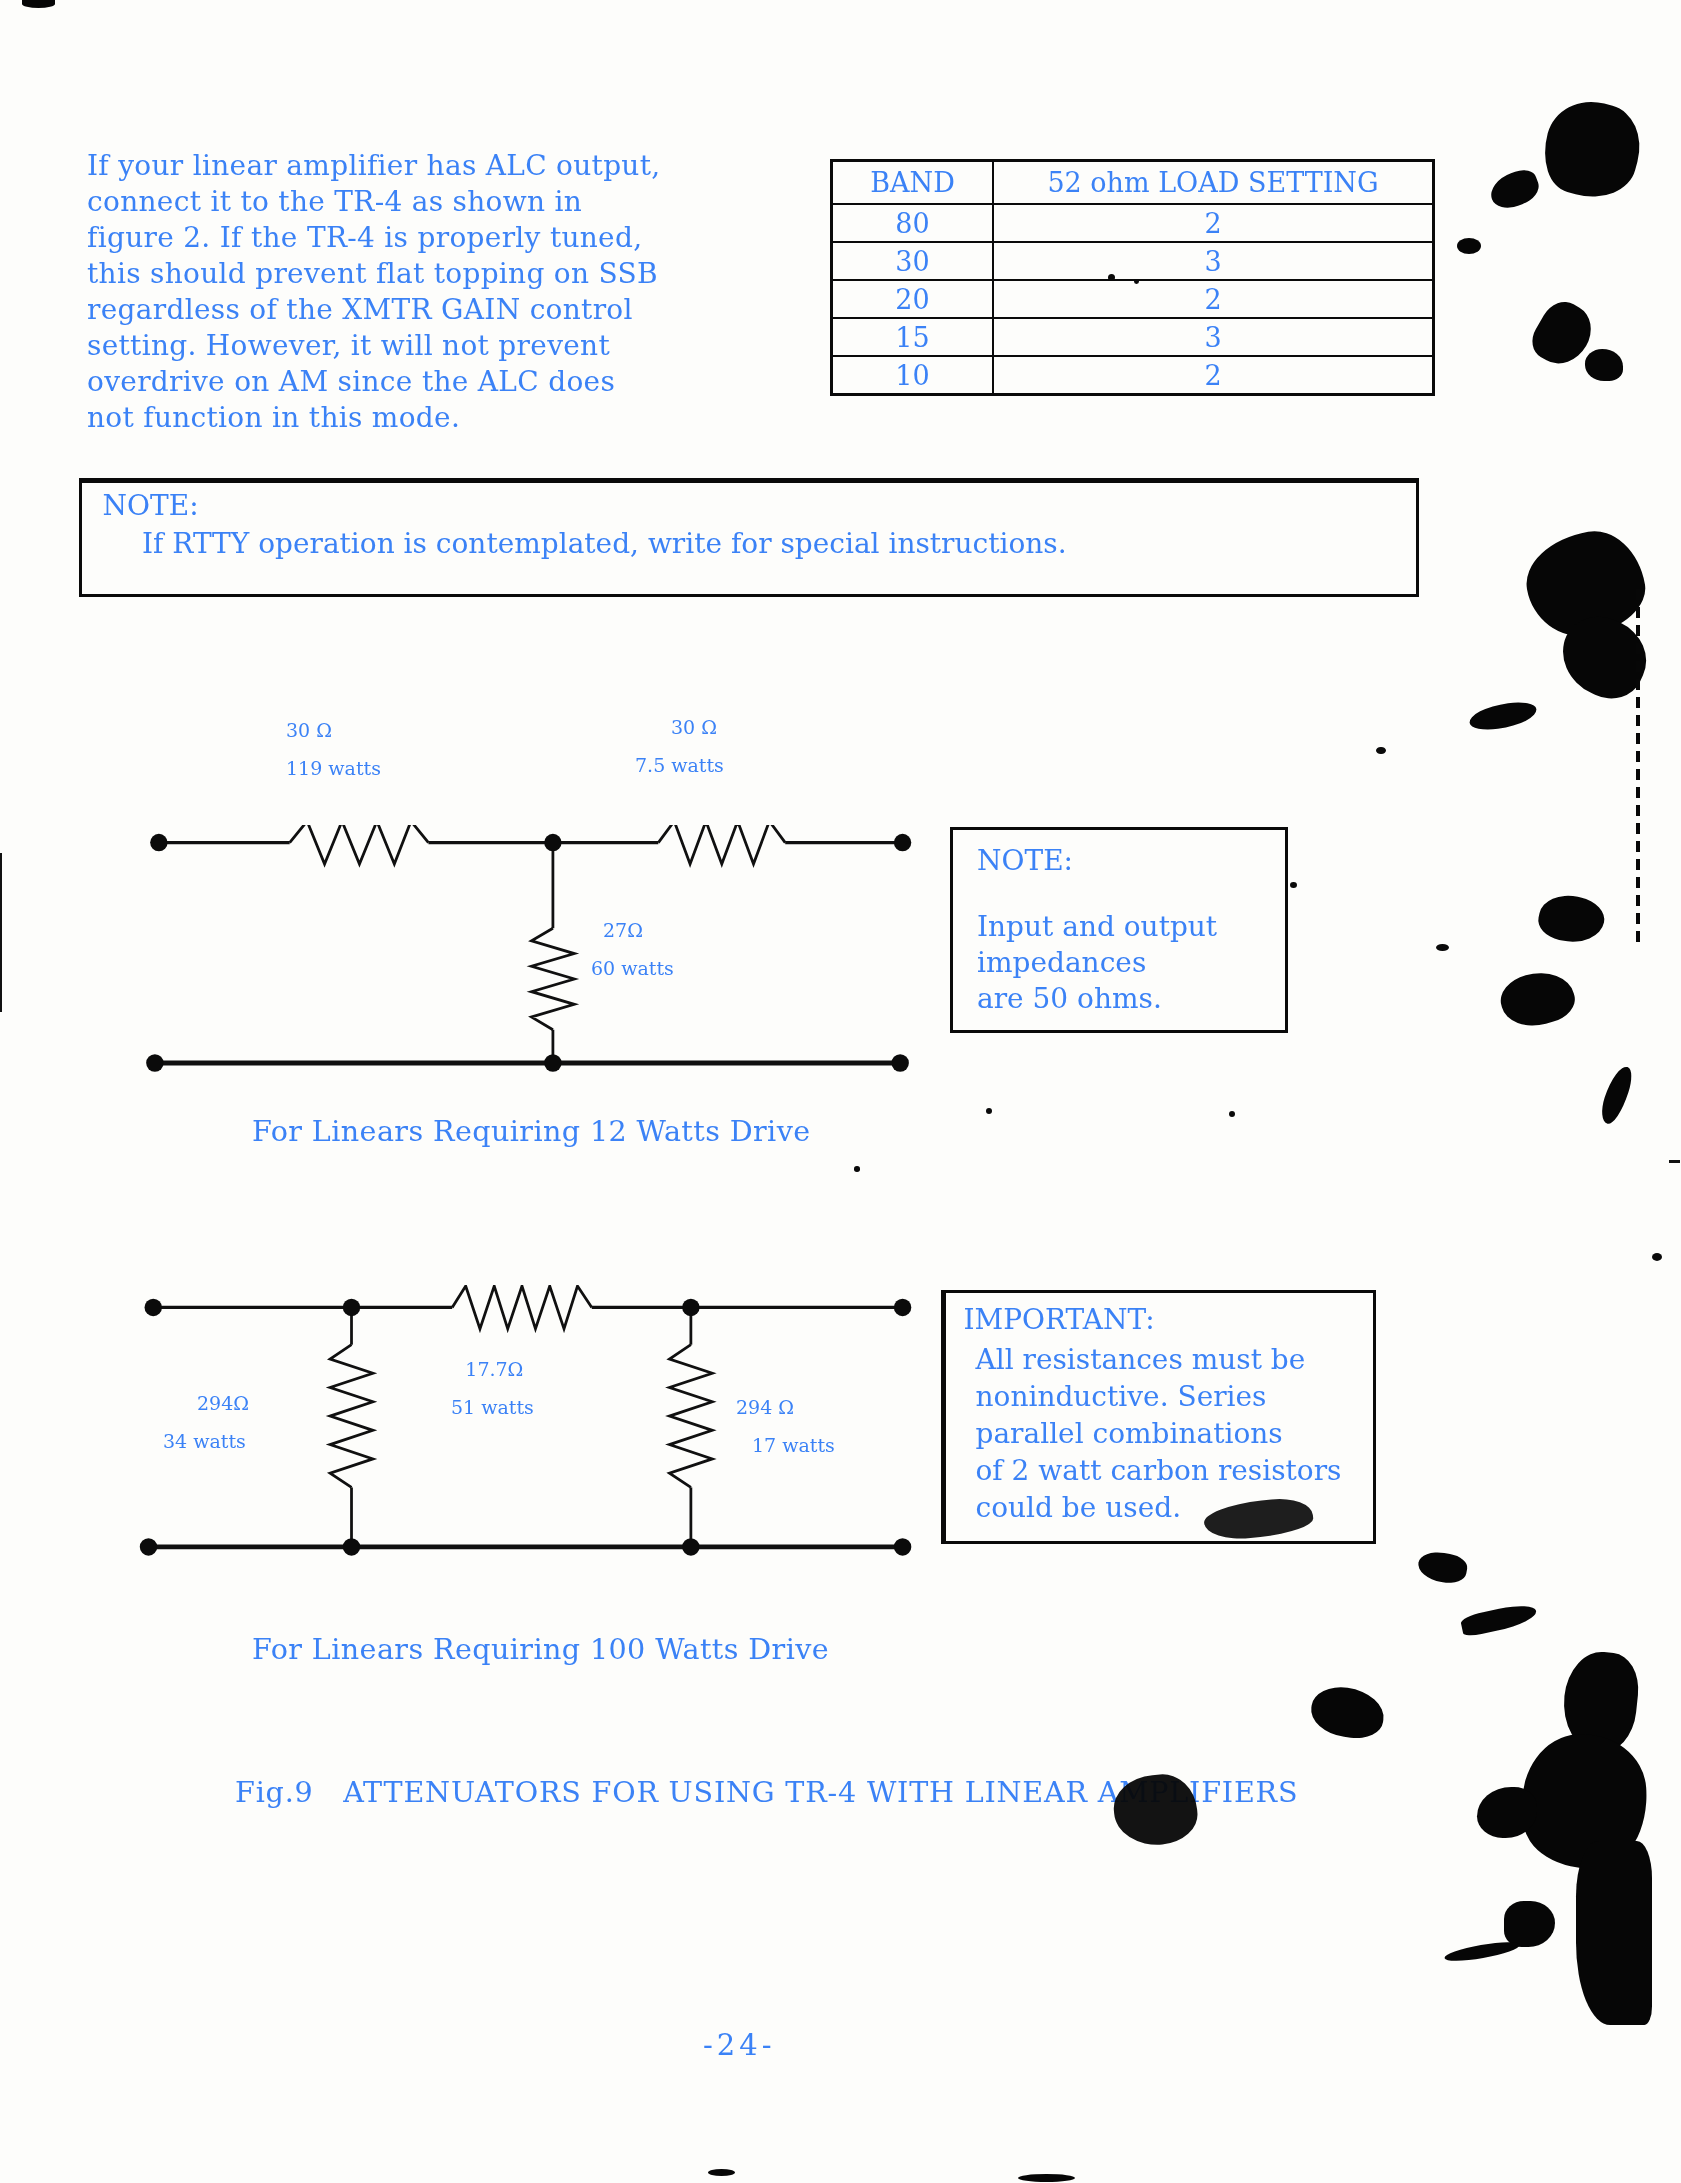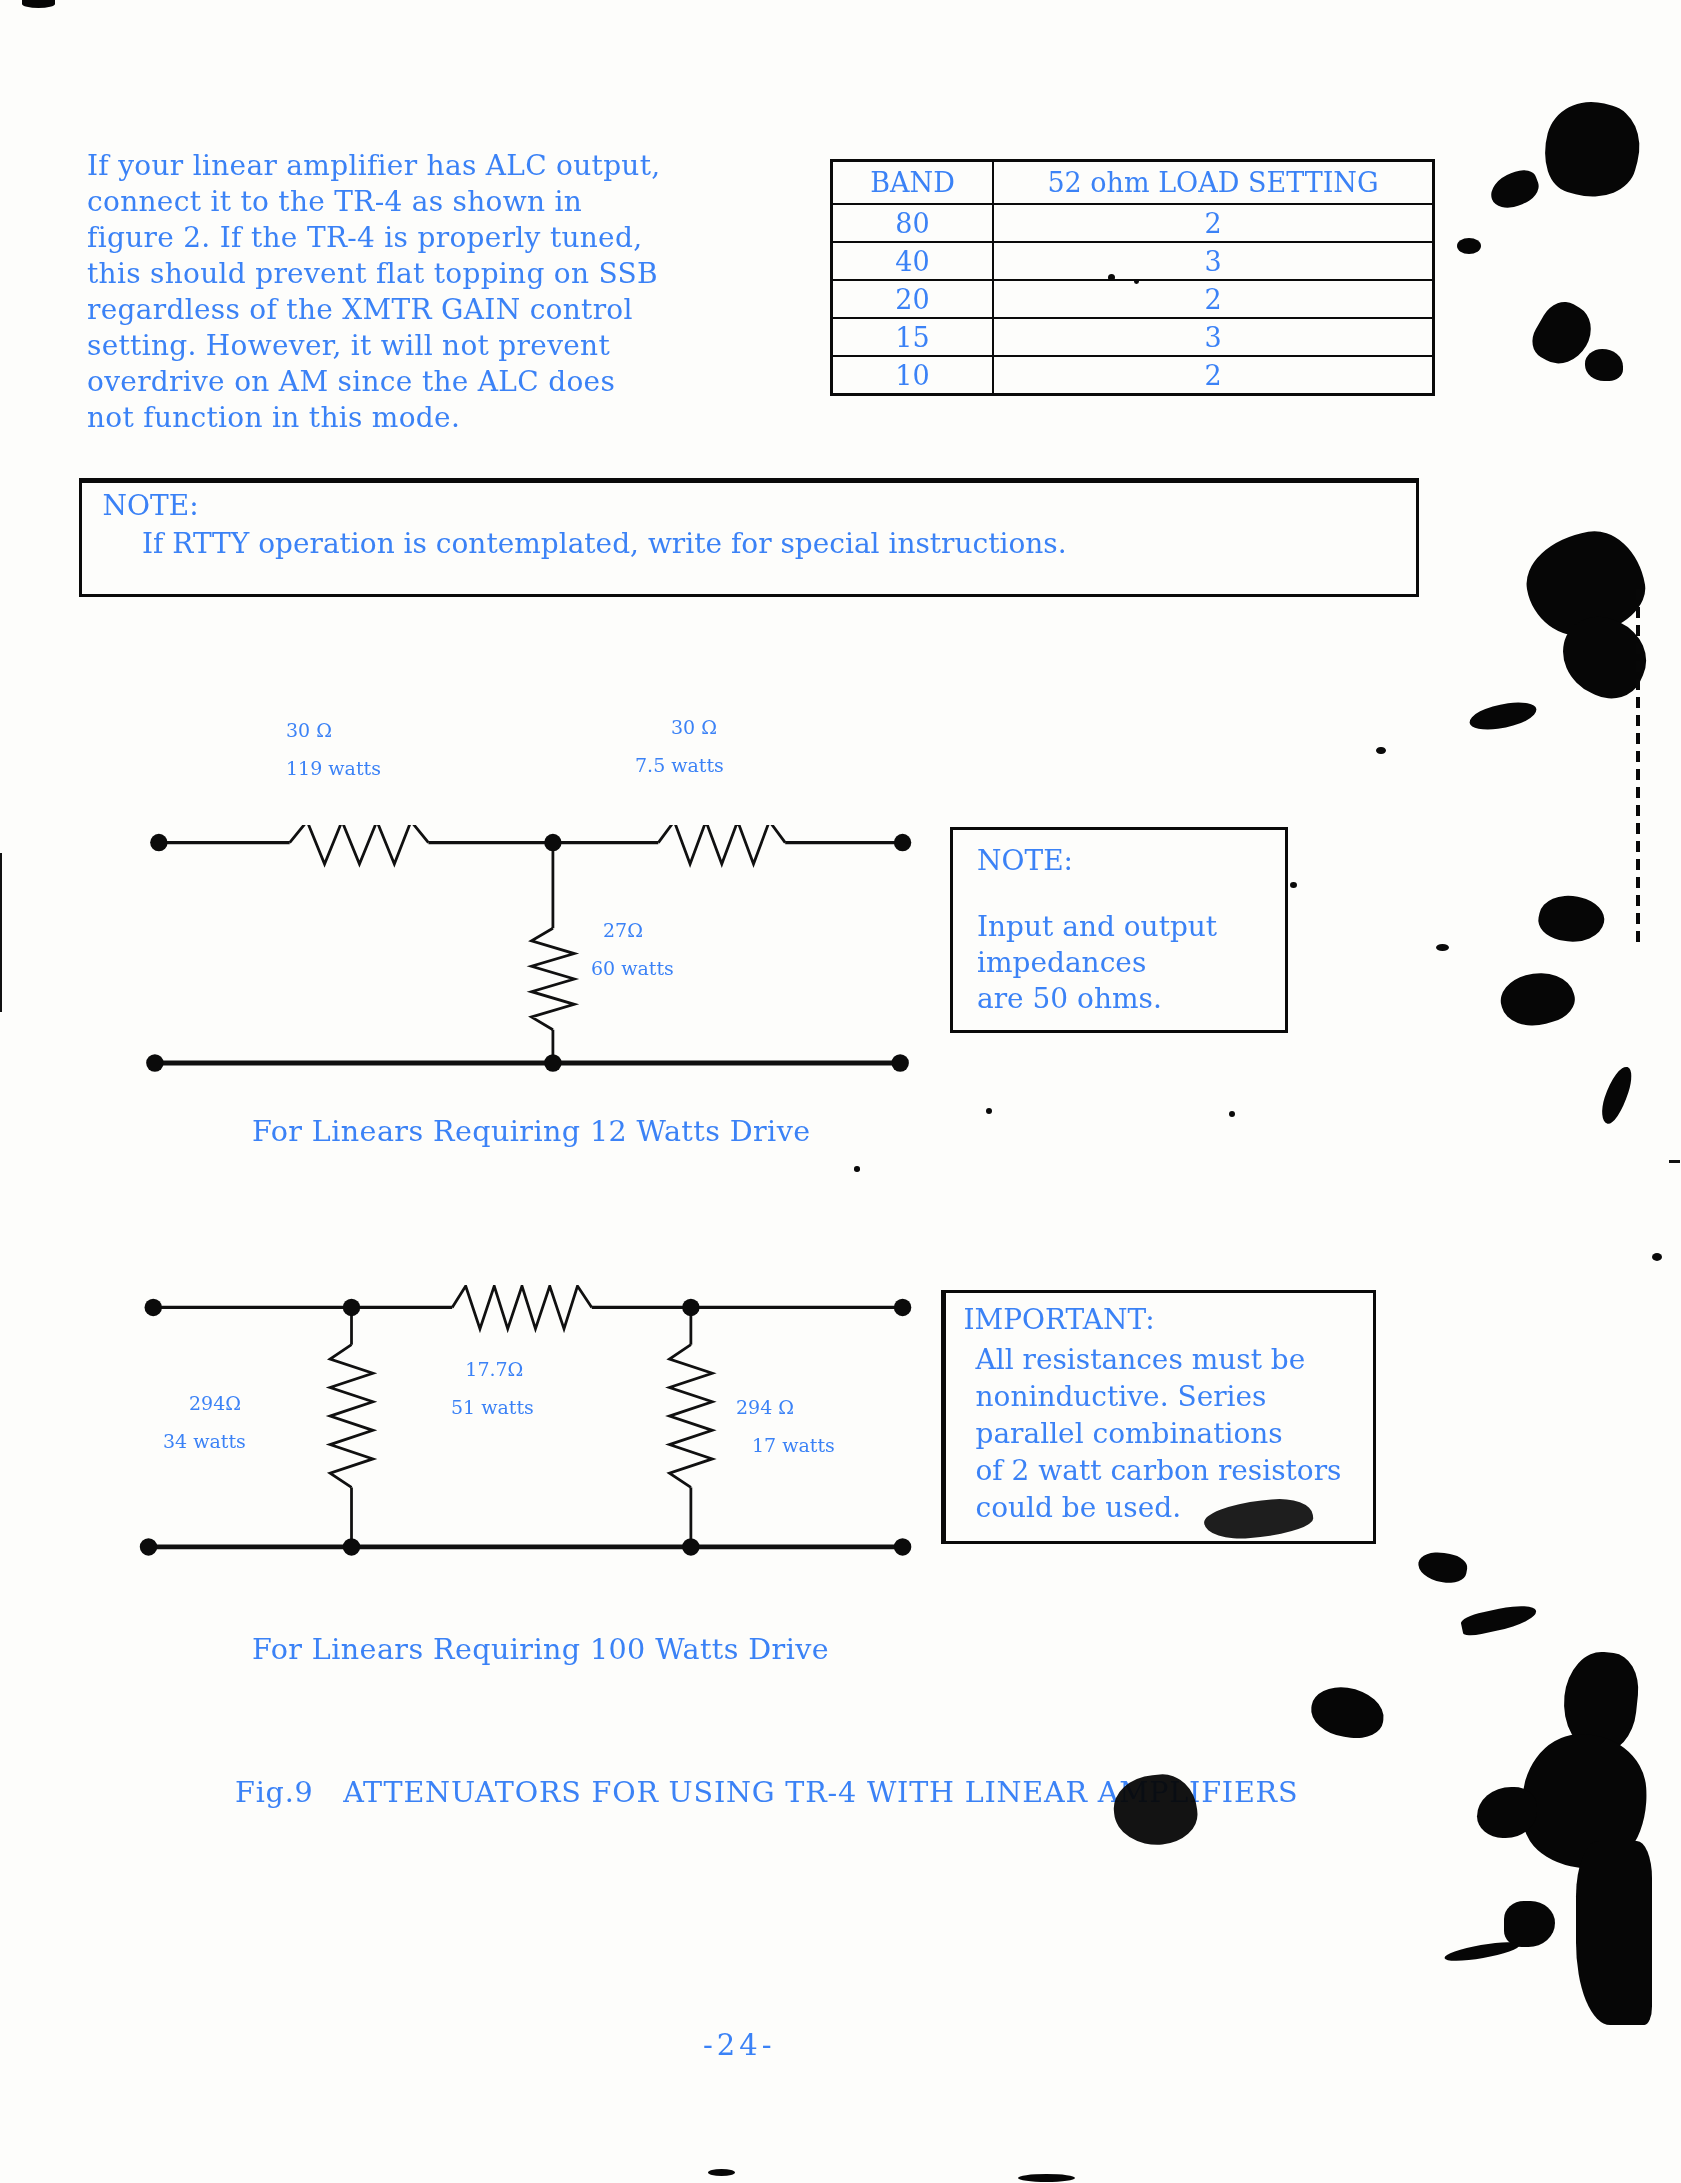--- a/index.html
+++ b/index.html
@@ -75,21 +75,21 @@
         <th class="col-band">BAND</th>
         <th>52 ohm LOAD SETTING</th>
       </tr>
     </thead>
     <tbody>
       <tr>
         <td>80</td>
         <td>2</td>
       </tr>
       <tr>
-        <td>40</td>
+        <td>30</td>
         <td>3</td>
       </tr>
       <tr>
         <td>20</td>
         <td>2</td>
       </tr>
       <tr>
         <td>15</td>
         <td>3</td>
       </tr>
@@ -171,21 +171,21 @@
     <circle cx="268" cy="330" r="11" fill="#0b0b0b"></circle>
     <circle cx="696" cy="330" r="11" fill="#0b0b0b"></circle>
     <circle cx="963" cy="330" r="11" fill="#0b0b0b"></circle>
   </svg>
 
   <div class="rlabel" style="left:451px;top:1350px">
     <div style="margin-left:14.3px">17.7Ω</div>
     <div>51 watts</div>
   </div>
   <div class="rlabel" style="left:163px;top:1384px">
-    <div style="margin-left:26px">294Ω</div>
+    <div style="margin-left:34px">294Ω</div>
     <div>34 watts</div>
   </div>
   <div class="rlabel" style="left:736px;top:1388px">
     <div>294 Ω</div>
     <div style="margin-left:16px">17 watts</div>
   </div>
 
   <div class="note-box important-box">
     <div class="nb-title">IMPORTANT:</div>
     <div class="nb-body pre">All resistances must be

